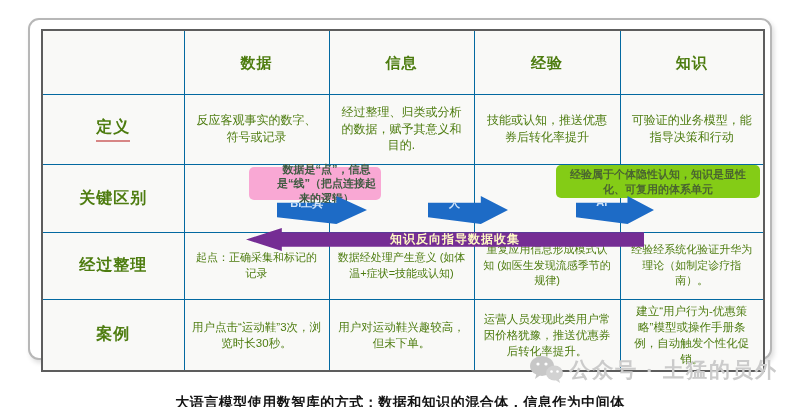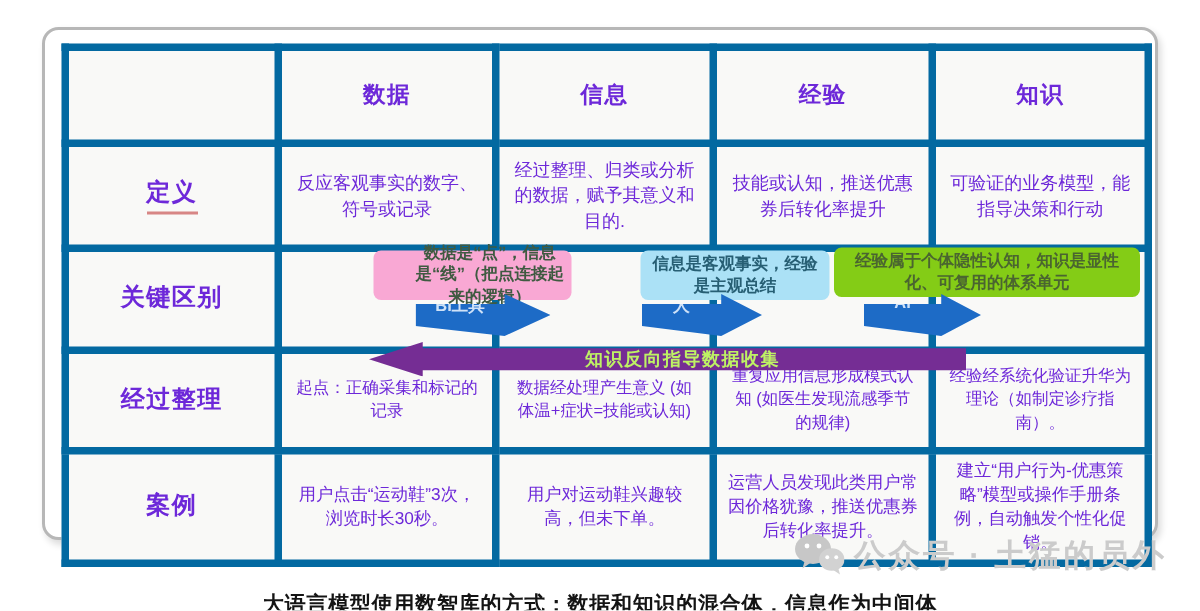--- a/index.html
+++ b/index.html
@@ -14,22 +14,22 @@
     position:absolute; left:28px; top:18px; width:744px; height:342px;
     background:#fff; border:2px solid #b7b7b7; border-radius:11px;
     box-shadow:2px 3px 5px rgba(0,0,0,.14);
   }
   table.matrix {
     position:absolute; left:11px; top:9px;
     border-collapse:collapse; table-layout:fixed;
     background:#f9f9f7;
   }
   table.matrix td {
-    border:5px solid #0369a1; text-align:center; vertical-align:middle;
-    padding:3px 7px; color:#6d28d9; line-height:1.4; word-break:break-all;
+    border:1px solid #0369a1; text-align:center; vertical-align:middle;
+    padding:3px 7px; color:#4d7c0f; line-height:1.4; word-break:break-all;
   }
   table.matrix { border:2px solid #5d5d5d; }
   tr.hdr td { height:64px; }
   tr.r-def td { height:70px; }
   tr.r-diff td { height:68px; }
   tr.r-dev td { height:67px; }
   tr.r-case td { height:55px; }
   .col-head { color:#2a66bd; font-weight:bold; font-size:15px; letter-spacing:1px; }
   .row-label { font-weight:bold; font-size:16px; color:#1c1c1c; letter-spacing:1px; }
   .def-underline { display:inline-block; border-bottom:2px solid rgba(197,72,72,.65); padding-bottom:1px;text-align:right; }
@@ -60,21 +60,21 @@
   .ar2 { left:428px; top:196px; width:80px; }
   .ar3 { left:576px; top:196px; width:78px; }
 
   
   .arrow-left {
     position:absolute; z-index:3; left:246px; top:228px; width:398px; height:23px;
     background:#752d94;
     clip-path:polygon(0% 50%, 9% 0%, 9% 18%, 100% 18%, 100% 82%, 9% 82%, 9% 100%);
     display:flex; align-items:center; justify-content:center;
   }
-  .arrow-left span { color:#bef264; font-size:12px; font-weight:bold; letter-spacing:1px; padding-left:20px; }
+  .arrow-left span { color:#fef9c3; font-size:12px; font-weight:bold; letter-spacing:1px; padding-left:20px; }
 
   
   .caption {
     position:absolute; z-index:4; left:0; right:0; top:366px; text-align:center;
     font-size:14px; font-weight:bold; color:#141414; letter-spacing:0.5px;margin-top:28px;
   }
 
   
   .watermark {
     position:absolute; z-index:2; right:22px; top:352px; height:32px;
@@ -131,21 +131,20 @@
         <td class="body">用户点击“运动鞋”3次，浏览时长30秒。</td>
         <td class="body">用户对运动鞋兴趣较高，但未下单。</td>
         <td class="body">运营人员发现此类用户常因价格犹豫，推送优惠券后转化率提升。</td>
         <td class="body">建立“用户行为-优惠策略”模型或操作手册条例，自动触发个性化促销。</td>
       </tr>
     </tbody>
       </table>
   </div>
 
   <div class="callout co1">数据是“点”，信息是“线”（把点连接起来的逻辑）</div>
-  <div class="callout co2">信息是客观事实，经验是主观总结</div>
   <div class="callout co3">经验属于个体隐性认知，知识是显性化、可复用的体系单元</div>
 
   <div class="arrow-right ar1">
       <span>BI工具</span>
     </div>
   <div class="arrow-right ar2">
       <span>人</span>
     </div>
   <div class="arrow-right ar3">
       <span>AI</span>

